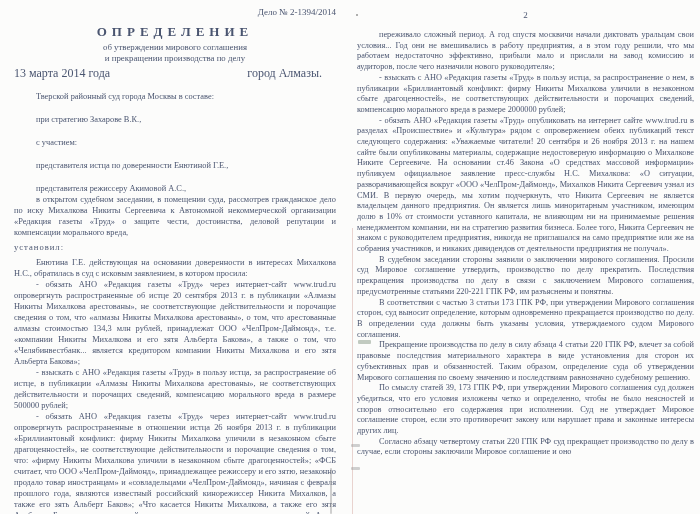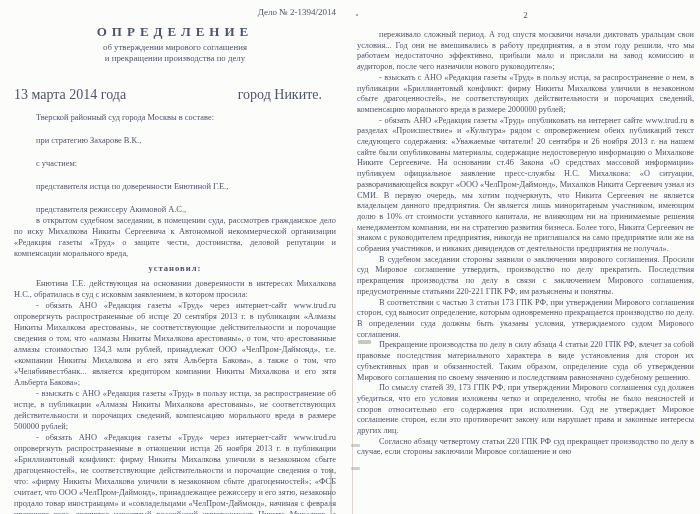--- a/index.html
+++ b/index.html
@@ -5,25 +5,25 @@
   html,body{margin:0;padding:0;background:#fcfcfb;}
   .canvas{position:relative;width:700px;height:514px;overflow:hidden;background:var(--page,#fcfcfb);
           font-family:"Liberation Serif","DejaVu Serif",serif;color:var(--ink,#4a5570);}
   .page{position:absolute;top:6px;}
   .page1{left:14px;width:322px;}
   .page2{left:357px;width:337px;}
   p{margin:0;}
   .case-number{text-align:right;font-size:9px;line-height:11px;margin:1px 0 6px;}
   .doc-title{text-align:center;font-size:13px;font-weight:bold;letter-spacing:5px;line-height:16px;margin:0 0 2px;}
   .subtitle{text-align:center;font-size:8.8px;line-height:11px;}
-  .date-row{display:flex;justify-content:space-between;font-size:14px;line-height:11px;margin:25px 0 8px;padding-right:14px;gap:40px;}
+  .date-row{display:flex;justify-content:space-between;font-size:12px;line-height:11px;margin:4px 0 8px;padding-right:14px;gap:40px;}
   .court-line{font-size:8.4px;line-height:11px;padding-left:22px;margin-top:12px;}
   .para{font-size:8.4px;line-height:11px;text-align:justify;text-indent:22px;}
   .page2 .para{font-size:8.3px;line-height:10.7px;}
-  .resolution{text-align:center;font-size:8.6px;line-height:11px;margin:4px 0 4px;letter-spacing:1px;font-weight:bold;}
+  .resolution{text-align:left;font-size:8.6px;line-height:11px;margin:4px 0 4px;letter-spacing:1px;}
   .page-number{text-align:center;font-size:9px;line-height:11px;margin:4px 0 9px;}
   .edge{position:absolute;}
   .edge-p1{left:330px;top:468px;width:2px;height:46px;background:var(--edge_gray,#9a9a9a);opacity:.45;border-radius:1px;}
   .edge-p2{left:352px;top:228px;width:1px;height:286px;background:var(--edge_pink,#d8b0ac);opacity:.55;}
   .mark{position:absolute;border-radius:1px;}
   .mark-green{left:358px;top:340px;width:13px;height:4px;background:var(--mark_green,#8fa08f);opacity:.55;}
   .mark-gray1{left:351px;top:444px;width:9px;height:3px;background:var(--edge_gray,#9a9a9a);opacity:.45;}
   .mark-gray2{left:351px;top:467px;width:9px;height:3px;background:var(--edge_gray,#9a9a9a);opacity:.45;}
   .dot{position:absolute;left:356px;top:14px;width:2px;height:2px;background:#6a6a6a;opacity:.7;border-radius:50%;}
 </style>
@@ -32,21 +32,21 @@
 
 <div class="canvas">
 
   <div class="page page1">
     <div class="case-number">Дело № 2-1394/2014</div>
     <div class="doc-title">ОПРЕДЕЛЕНИЕ</div>
     <div class="subtitle">об утверждении мирового соглашения</div>
     <div class="subtitle">и прекращении производства по делу</div>
     <div class="date-row">
       <span>13 марта 2014 года</span>
-      <span>город Никите.</span>
+      <span>город Алмазы.</span>
     </div>
     <div>
         <p class="court-line">Тверской районный суд города Москвы в составе:</p>
         <p class="court-line">при стратегию Захарове В.К.,</p>
         <p class="court-line">с участием:</p>
         <p class="court-line">представителя истца по доверенности Енютиной Г.Е.,</p>
         <p class="court-line">представителя режиссеру Акимовой А.С.,</p>
       </div>
     <p class="para">в открытом судебном заседании, в помещении суда, рассмотрев гражданское дело по иску Михалкова Никиты Сергеевича к Автономной некоммерческой организации «Редакция газеты «Труд» о защите чести, достоинства, деловой репутации и компенсации морального вреда,</p>
     <div class="resolution">установил:</div>

